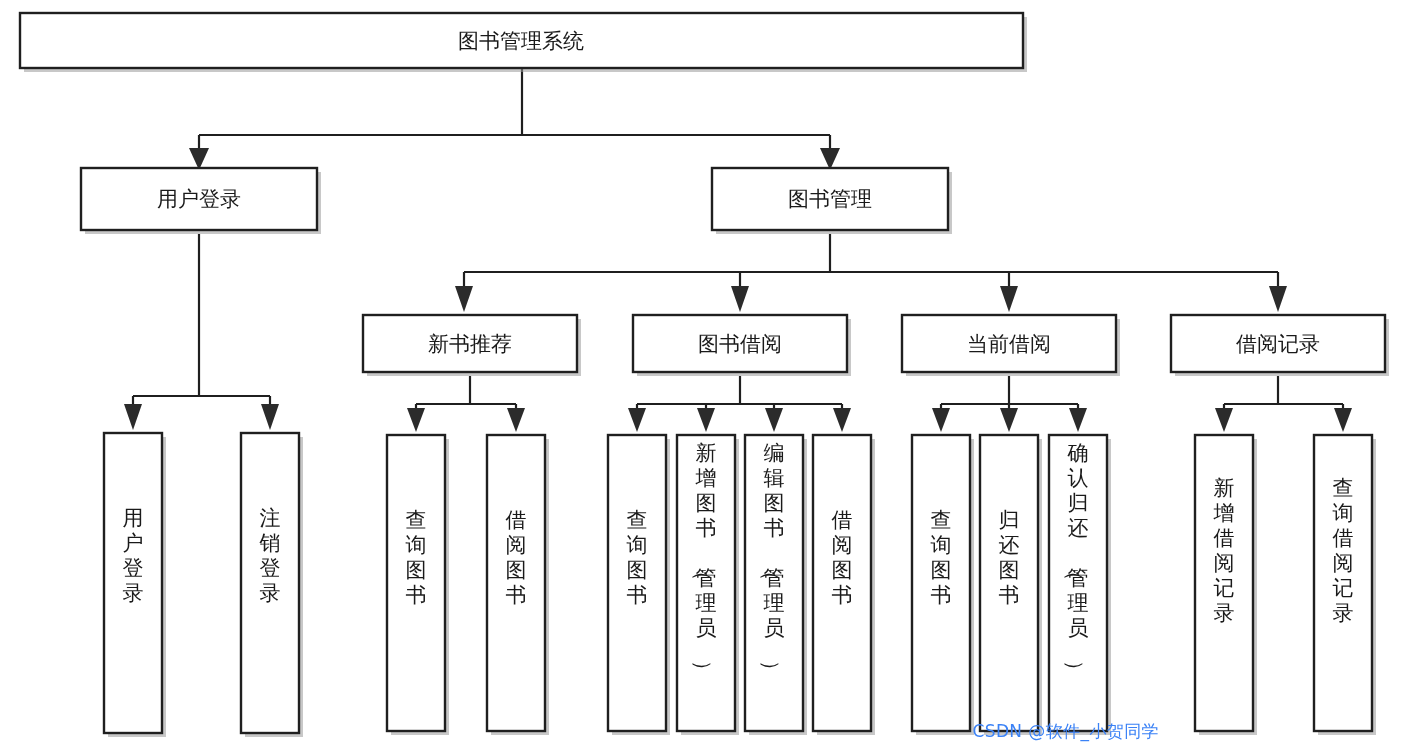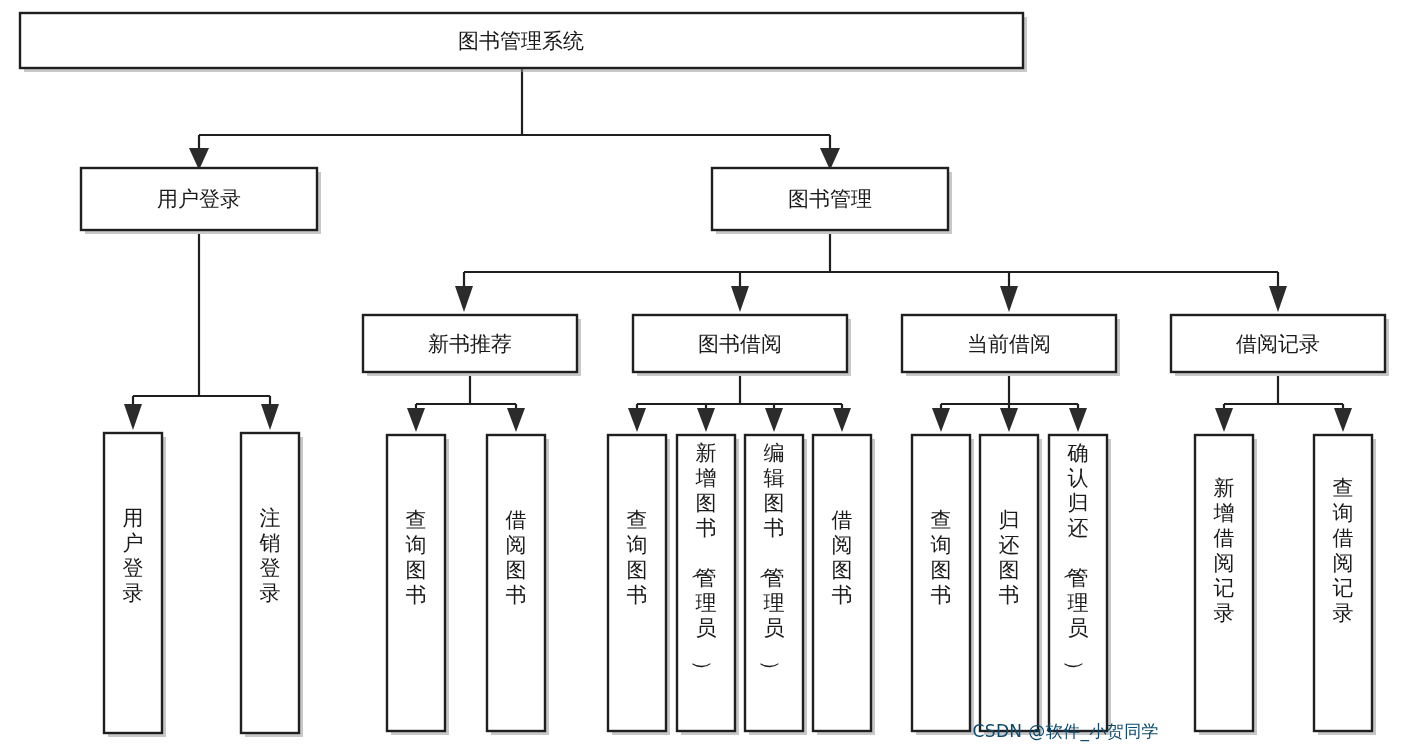--- a/index.html
+++ b/index.html
@@ -59,21 +59,21 @@
     fill: #1a1a1a;
     text-anchor: middle;
     white-space: pre;
   }
   .watermark-text {
     position: absolute;
     right: 10px;
     bottom: 4px;
     font-family: "DejaVu Sans", "Liberation Sans", sans-serif;
     font-size: 17px;
-    color: #0c4a6e;
+    color: #3b82f6;
     letter-spacing: 0.4px;
     user-select: none;
     white-space: nowrap;
   }
 </style>
 </head>
 <body>
 
 <div id="diagram-root">
 

